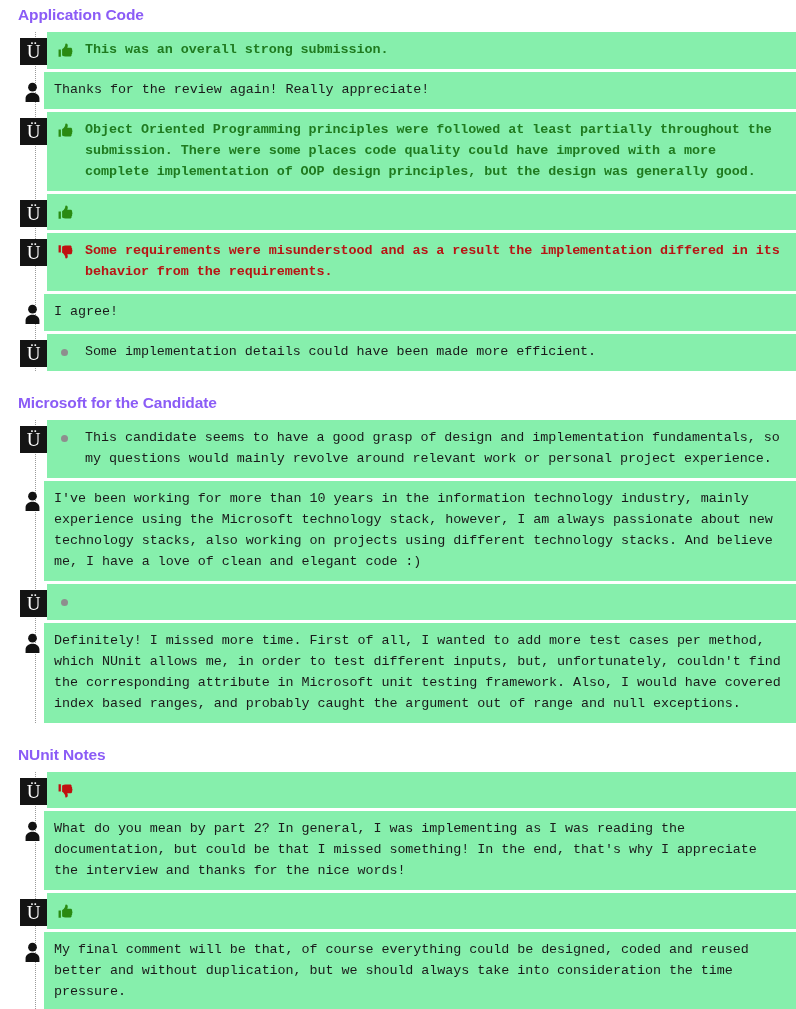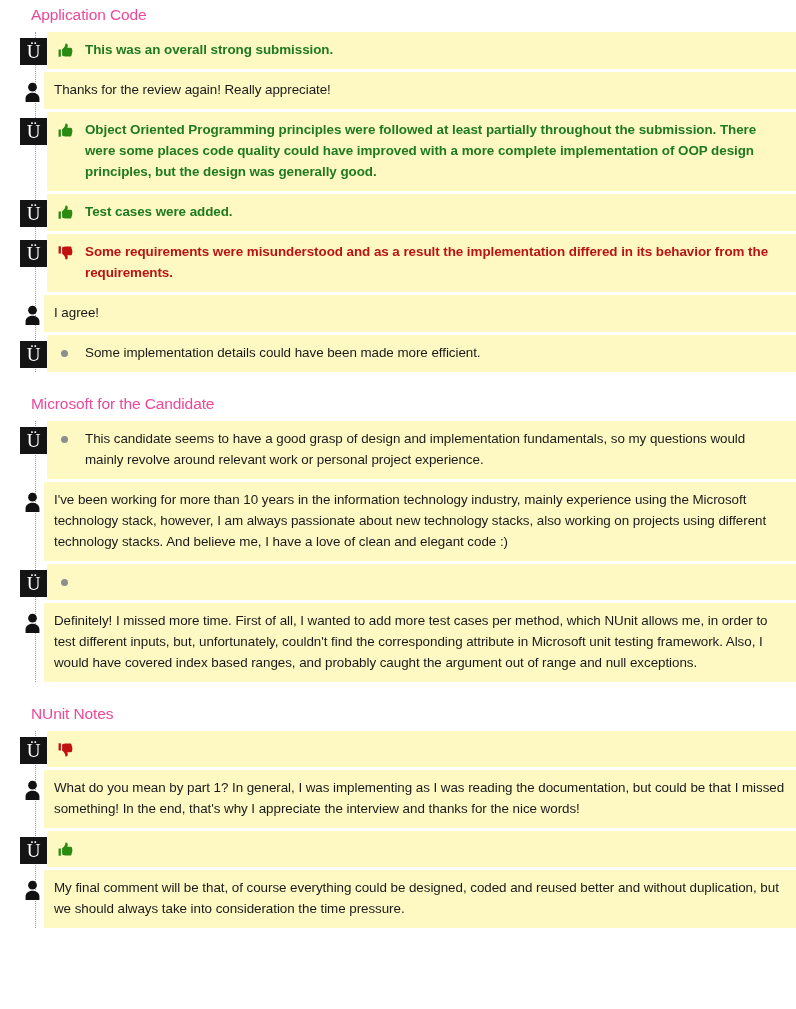--- a/index.html
+++ b/index.html
@@ -20,24 +20,24 @@
     width: 796px;
     position: relative;
     padding: 0;
   }
 
   
   .section { position: relative; }
 
   .section-title {
     font-size: 15.5px;
-    font-weight: normal;
-    color: #ec4899;
+    font-weight: bold;
+    color: #8b5cf6;
     letter-spacing: -0.1px;
-    padding-left: 31px;
+    padding-left: 18px;
     margin: 0;
   }
 
   .section-body {
     position: relative;
   }
 
   
   .thread-line {
     position: absolute;
@@ -95,25 +95,26 @@
     margin-top: 7px;
     display: flex;
     align-items: center;
     justify-content: center;
   }
   .avatar-person svg { display: block; }
 
   
   .bubble {
     flex: 1 1 auto;
-    background: #fef9c3;
+    background: #86efac;
     display: flex;
     align-items: flex-start;
     padding: 7px 10px 9px 10px;
     min-height: 33px;
+    font-family: Liberation Mono, monospace;
   }
   .row.top .bubble { margin-left: 0; }
   .row.reply .bubble { margin-left: 0; }
 
   
   .marker {
     flex: 0 0 28px;
     height: 20px;
     display: flex;
     align-items: center;
@@ -203,21 +204,20 @@
           <span class="avatar">
             <span class="avatar-initial">Ü</span>
           </span>
           <div class="bubble">
             <span class="marker">
               <svg width="17" height="17" viewBox="0 0 24 24" aria-hidden="true">
                 <path fill="#2a8a12" d="M2.2 10.6h3.3v10.2H2.2z"></path>
                 <path fill="#2a8a12" d="M7.2 10.1c1.6-1 3.1-2.6 3.9-4.2.5-1 .6-2 .6-2.9 0-.6.5-1 1.1-1 1.4 0 2.4 1.2 2.4 2.8 0 1.1-.3 2.2-.7 3.2h4.6c1.3 0 2.3 1 2.3 2.2 0 .4-.1.7-.3 1 .5.4.8 1 .8 1.7 0 .6-.3 1.2-.7 1.6.2.3.3.7.3 1.1 0 .7-.4 1.4-1 1.7.1.3.2.6.2.9 0 1.2-1 2.2-2.3 2.2h-6.4c-1.6 0-3.2-.5-4.8-1.4z"></path>
               </svg>
             </span>
-            <div class="text pos">Test cases were added.</div>
           </div>
         </div>
         <div class="row top">
           <span class="avatar">
             <span class="avatar-initial">Ü</span>
           </span>
           <div class="bubble">
             <span class="marker">
               <svg width="17" height="17" viewBox="0 0 24 24" aria-hidden="true">
                 <path fill="#c01010" d="M2.2 3.2h3.3v10.2H2.2z"></path>
@@ -334,21 +334,21 @@
           <span class="avatar">
             <span class="avatar-person">
               <svg width="19" height="21" viewBox="0 0 20 22" aria-hidden="true">
                 <circle cx="10" cy="5.4" r="4.6" fill="#111111"></circle>
                 <path fill="#111111" d="M10 11.2c-4.3 0-7.3 2.7-7.3 6.1V21h14.6v-3.7c0-3.4-3-6.1-7.3-6.1z"></path>
               </svg>
             </span>
           </span>
           <div class="bubble">
             <span class="marker none"></span>
-            <div class="text reply">What do you mean by part 1? In general, I was implementing as I was reading the documentation, but could be that I missed something! In the end, that's why I appreciate the interview and thanks for the nice words!</div>
+            <div class="text reply">What do you mean by part 2? In general, I was implementing as I was reading the documentation, but could be that I missed something! In the end, that's why I appreciate the interview and thanks for the nice words!</div>
           </div>
         </div>
         <div class="row top">
           <span class="avatar">
             <span class="avatar-initial">Ü</span>
           </span>
           <div class="bubble">
             <span class="marker">
               <svg width="17" height="17" viewBox="0 0 24 24" aria-hidden="true">
                 <path fill="#2a8a12" d="M2.2 10.6h3.3v10.2H2.2z"></path>

